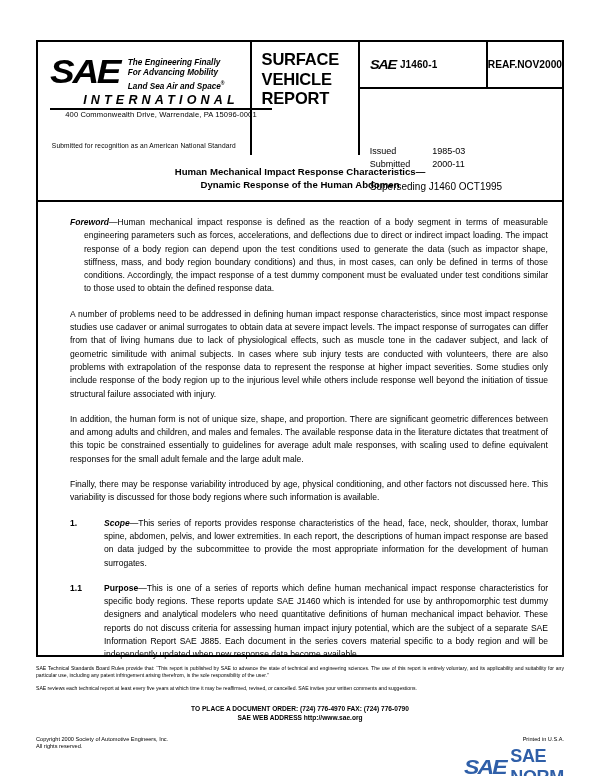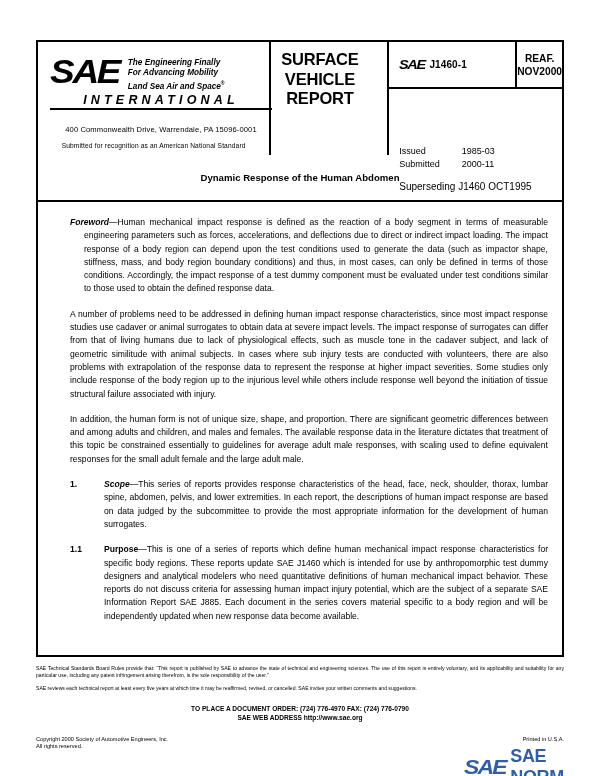--- a/index.html
+++ b/index.html
@@ -48,21 +48,20 @@
     width: 243px;
     border-right: 2px solid #000;
     box-sizing: border-box;
     position: relative;
   }
   .mast-mid {
     width: 123px;
     border-right: 2px solid #000;
     box-sizing: border-box;
     position: relative;
-    text-align: center;
   }
   .mast-right {
     flex: 1;
     box-sizing: border-box;
     position: relative;
   }
 
   
   .logo-wrap {
     position: absolute;
@@ -98,21 +97,21 @@
     margin-top: 1px;
     font-size: 12.5px;
     font-weight: bold;
     font-style: italic;
     letter-spacing: 4.2px;
     border-bottom: 2px solid #000;
     padding-bottom: 1px;
     text-align: center;
   }
   .addr {
-    margin-top: 15px;
+    margin-top: 0;
     font-size: 7.6px;
     letter-spacing: .1px;
     text-align: center;
   }
   .submitted {
     position: absolute;
     left: 0;
     right: 0;
     bottom: 6px;
     text-align: center;
@@ -156,21 +155,21 @@
     margin-right: 7px;
   }
   .rr-num .docnum {
     font-size: 10px;
     font-weight: bold;
     letter-spacing: .1px;
   }
   .rr-reaf {
     flex: 1;
     display: flex;
-    flex-direction: column;
+    flex-direction: row;
     align-items: center;
     justify-content: center;
     font-size: 10.2px;
     font-weight: bold;
     line-height: 13px;
   }
   .rr-bottom {
     padding: 8px 0 0 10px;
     font-size: 9px;
   }
@@ -382,32 +381,34 @@
               <div class="c2">2000-11</div>
             </div>
           </div>
           <div class="rr-supersede">Superseding J1460 OCT1995</div>
         </div>
       </div>
     </div>
 
     <div class="title-band">
       <div class="doc-title">
+        <div>Human Mechanical Impact Response Characteristics—</div>
         <div>Dynamic Response of the Human Abdomen</div>
       </div>
     </div>
 
     <div class="body-area">
 
       <p class="para indent-hang"><span class="lead-term">Foreword</span><span>—Human mechanical impact response is defined as the reaction of a body segment in terms of measurable engineering parameters such as forces, accelerations, and deflections due to direct or indirect impact loading.  The impact response of a body region can depend upon the test conditions used to generate the data (such as impactor shape, stiffness, mass, and body region boundary conditions) and thus, in most cases, can only be defined in terms of those conditions.  Accordingly, the impact response of a test dummy component must be evaluated under test conditions similar to those used to obtain the defined response data.</span></p>
 
       <p class="para">A number of problems need to be addressed in defining human impact response characteristics, since most impact response studies use cadaver or animal surrogates to obtain data at severe impact levels.  The impact response of surrogates can differ from that of living humans due to lack of physiological effects, such as muscle tone in the cadaver subject, and lack of geometric similitude with animal subjects.  In cases where sub injury tests are conducted with volunteers, there are also problems with extrapolation of the response data to represent the response at higher impact severities.  Some studies only include response of the body region up to the injurious level while others include response well beyond the initiation of tissue structural failure associated with injury.</p>
 
       <p class="para">In addition, the human form is not of unique size, shape, and proportion.  There are significant geometric differences between and among adults and children, and males and females.  The available response data in the literature dictates that treatment of this topic be constrained essentially to guidelines for average adult male responses, with scaling used to define equivalent responses for the small adult female and the large adult male.</p>
 
+      <p class="para">Finally, there may be response variability introduced by age, physical conditioning, and other factors not discussed here.  This variability is discussed for those body regions where such information is available.</p>
 
       <div class="num-item">
         <div class="num">1.</div>
         <div class="txt"><span class="lead-term">Scope</span><span>—This series of reports provides response characteristics of the head, face, neck, shoulder, thorax, lumbar spine, abdomen, pelvis, and lower extremities.  In each report, the descriptions of human impact response are based on data judged by the subcommittee to provide the most appropriate information for the development of human surrogates.</span></div>
       </div>
 
       <div class="num-item">
         <div class="num">1.1</div>
         <div class="txt"><span class="lead-term-up">Purpose</span><span>—This is one of a series of reports which define human mechanical impact response characteristics for specific body regions.  These reports update SAE J1460 which is intended for use by anthropomorphic test dummy designers and analytical modelers who need quantitative definitions of human mechanical impact behavior.  These reports do not discuss criteria for assessing human impact injury potential, which are the subject of a separate SAE Information Report SAE J885.  Each document in the series covers material specific to a body region and will be independently updated when new response data become available.</span></div>
       </div>

